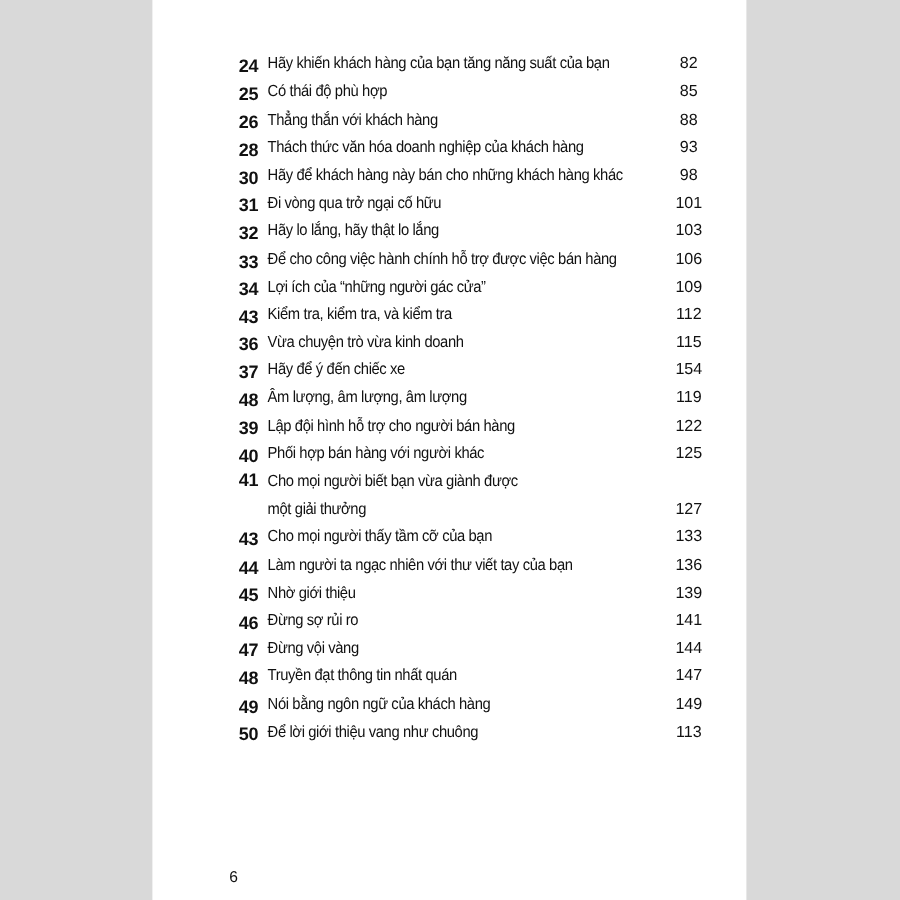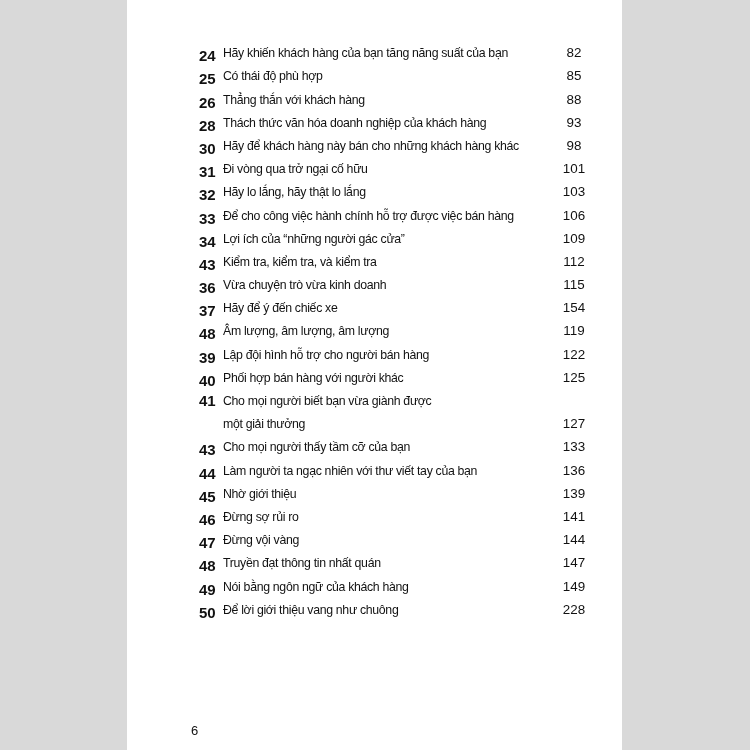--- a/index.html
+++ b/index.html
@@ -136,17 +136,17 @@
         <span class="page-no">147</span>
       </div>
       <div class="row">
         <span class="num">49</span>
         <span class="title"><span>Nói bằng ngôn ngữ của khách hàng</span></span>
         <span class="page-no">149</span>
       </div>
       <div class="row">
         <span class="num">50</span>
         <span class="title"><span>Để lời giới thiệu vang như chuông</span></span>
-        <span class="page-no">228</span>
+        <span class="page-no">113</span>
       </div>
     </div>
   <div class="folio">6</div>
 </div>
 
 </body></html>

